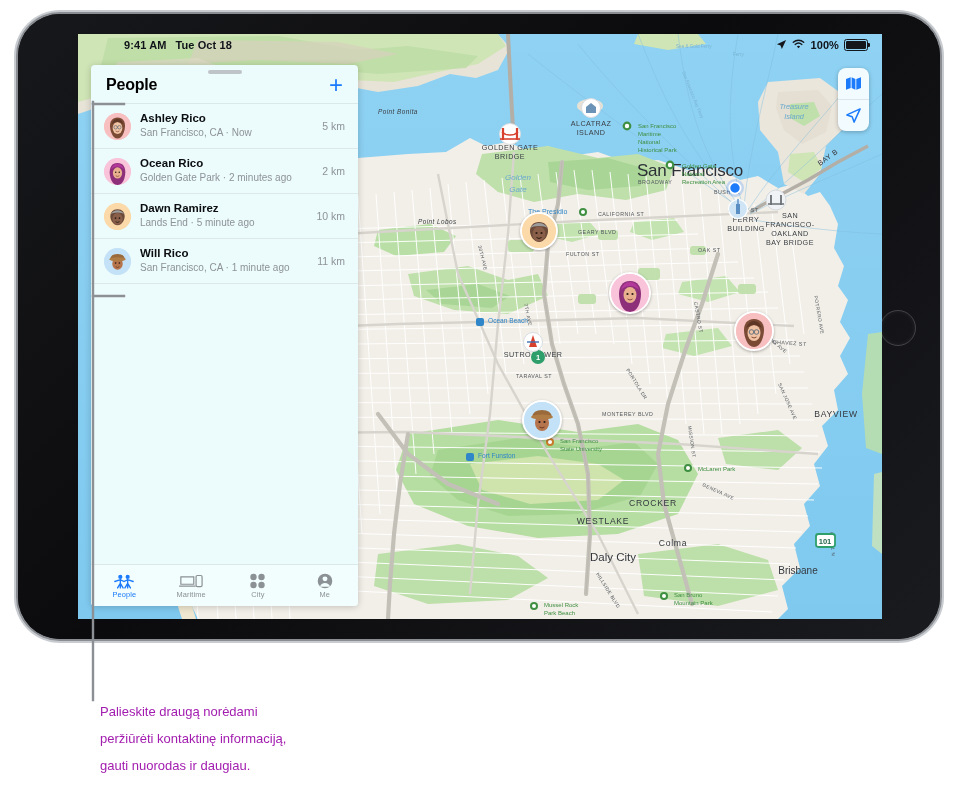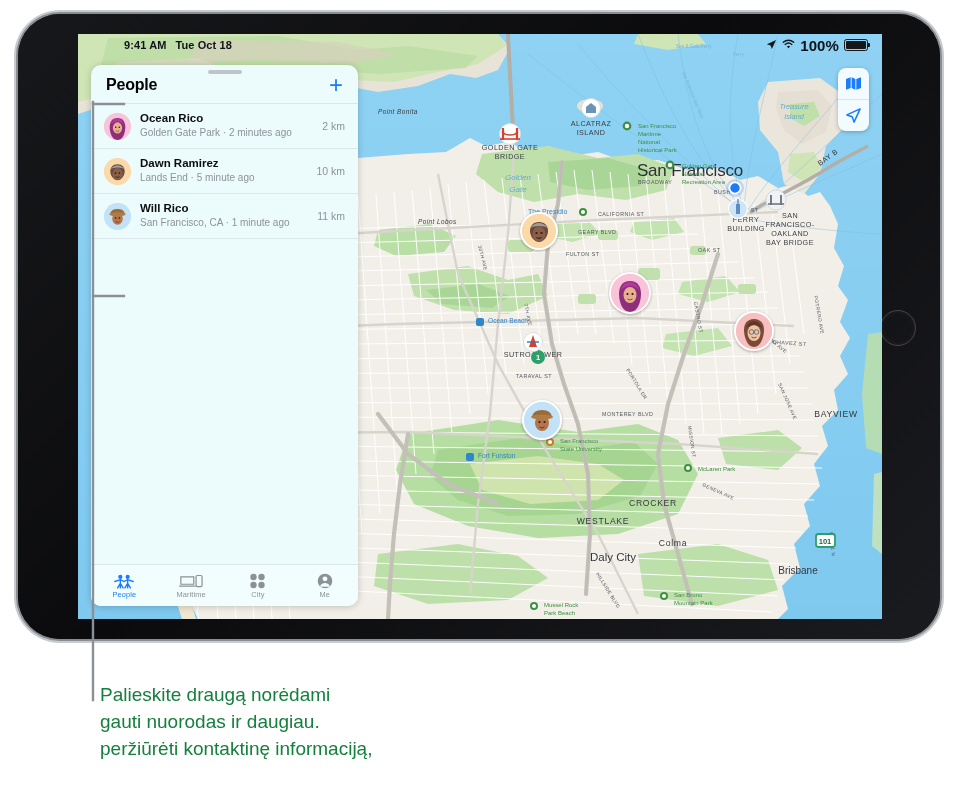--- a/index.html
+++ b/index.html
@@ -26,34 +26,34 @@
   
   #map{position:absolute;inset:0;background:#a3dbf5;}
   .mapsvg{position:absolute;inset:0;width:100%;height:100%;display:block;}
 
   
   #statusbar{position:absolute;left:0;top:0;width:100%;height:22px;z-index:60;
              display:flex;align-items:center;padding:0 14px;box-sizing:border-box;
              font-size:11px;font-weight:bold;color:#10131a;letter-spacing:.1px;}
   #sb-left{display:flex;gap:9px;align-items:center;padding-left:32px;}
   #sb-right{margin-left:auto;display:flex;gap:5px;align-items:center;}
-  #sb-pct{font-size:15px;font-weight:bold;}
+  #sb-pct{font-size:11px;font-weight:bold;}
   .batt{width:22px;height:10px;border:1.2px solid #15171c;border-radius:2.6px;position:relative;}
   .batt i{position:absolute;left:1px;top:1px;bottom:1px;right:1px;background:#15171c;border-radius:1px;display:block;}
   .batt:after{content:"";position:absolute;right:-3px;top:3px;width:1.6px;height:4px;background:#15171c;border-radius:0 1px 1px 0;}
 
   
   #map-controls{position:absolute;right:13px;top:34px;width:31px;z-index:55;
                 background:#f2fbff;border-radius:8px;box-shadow:0 1px 4px rgba(0,0,0,.26);overflow:hidden;}
   .mapbtn{height:31px;display:flex;align-items:center;justify-content:center;cursor:pointer;}
   .mapbtn+.mapbtn{border-top:1px solid #dde6ec;}
 
   
   #panel{position:absolute;left:13px;top:31px;width:267px;height:541px;z-index:50;
-         background:#ecfbfb;border-radius:10px;box-shadow:0 1px 7px rgba(0,0,0,.20);
+         background:#ecfbfb;border-radius:4px;box-shadow:0 1px 7px rgba(0,0,0,.20);
          display:flex;flex-direction:column;overflow:hidden;}
   #grabber{width:34px;height:4px;border-radius:2px;background:#bfc4c8;margin:5px auto 0;flex:none;}
   #panel-head{display:flex;align-items:center;padding:2px 15px 9px 15px;flex:none;}
   #panel-title{font-size:16px;font-weight:bold;letter-spacing:-.2px;}
   #add-btn{margin-left:auto;font-size:24px;line-height:18px;color:#1b7bfb;font-weight:300;cursor:pointer;}
   #list{flex:1;overflow:hidden;border-top:1px solid #dbe8e8;}
   .row{display:flex;align-items:flex-start;padding:8px 13px 8px 13px;gap:9px;
        border-bottom:1px solid #dde9e9;cursor:pointer;}
   .av{width:27px;height:27px;border-radius:50%;flex:none;position:relative;overflow:hidden;margin-top:1px;}
   .av svg{display:block;width:100%;height:100%;}
@@ -64,22 +64,22 @@
 
   
   #tabbar{flex:none;height:41px;border-top:1px solid #dbe8e8;display:flex;background:#f2fdfd;}
   .tab{flex:1;display:flex;flex-direction:column;align-items:center;justify-content:center;gap:1px;cursor:pointer;}
   .tlabel{font-size:7.4px;color:#8b9195;letter-spacing:.1px;}
   .tab.sel .tlabel{color:#1b7bfb;}
   .ticon{height:16px;display:flex;align-items:flex-end;}
 
   
   #callout-svg{position:absolute;left:0;top:0;width:958px;height:809px;pointer-events:none;z-index:90;}
-  #caption{position:absolute;left:100px;top:681px;width:460px;z-index:95;
-           font-size:19px;line-height:27px;color:#15803d;}
+  #caption{position:absolute;left:100px;top:698px;width:460px;z-index:95;
+           font-size:13px;line-height:27px;color:#a21caf;}
 </style>
 </head>
 <body>
 
 <div id="device">
   <div id="device-inner"></div>
   <div id="front-camera"></div>
   <div id="home-button"></div>
 
   <div id="screen">
@@ -519,20 +519,39 @@
 
     <div id="panel">
       <div id="grabber"></div>
       <div id="panel-head">
         <div id="panel-title">People</div>
         <div id="add-btn">+</div>
       </div>
 
       <div id="list">
 
+        <div class="row">
+          <div class="av" style="background:#f8bfc0">
+            <svg viewBox="0 0 36 36">
+                <circle cx="18" cy="18" r="18" fill="#f8bfc0"></circle>
+                <path d="M18 6c7 0 10 5 10 11s-3 17-10 17S8 23 8 17 11 6 18 6z" fill="#7a4a34"></path>
+                <ellipse cx="18" cy="20" rx="6.5" ry="8" fill="#f0c3a4"></ellipse>
+                <circle cx="15.5" cy="19" r="2.3" fill="none" stroke="#5a6a7a" stroke-width=".9"></circle>
+                <circle cx="20.5" cy="19" r="2.3" fill="none" stroke="#5a6a7a" stroke-width=".9"></circle>
+                <path d="M17.8 19h.4" stroke="#5a6a7a" stroke-width=".9"></path>
+                <path d="M15.5 24q2.5 2 5 0" stroke="#8a4a3a" stroke-width="1" fill="none"></path>
+                <path d="M10 15q3-7 8-7t8 7q-4-3-8-3t-8 3z" fill="#5e3726"></path>
+              </svg>
+          </div>
+          <div class="rtxt">
+            <div class="rname">Ashley Rico</div>
+            <div class="rsub">San Francisco, CA · Now</div>
+          </div>
+          <div class="rdist">5 km</div>
+        </div>
 
         <div class="row">
           <div class="av" style="background:#f9c3da">
             <svg viewBox="0 0 38 38">
                 <circle cx="19" cy="19" r="19" fill="#f9c3da"></circle>
                 <path d="M19 7c8 0 11 6 11 13s-3 18-11 18S8 27 8 20 11 7 19 7z" fill="#8e2f7a"></path>
                 <ellipse cx="19" cy="21" rx="6.5" ry="8" fill="#e8b08f"></ellipse>
                 <circle cx="16.5" cy="20" r="1.1" fill="#2a1a12"></circle>
                 <circle cx="21.5" cy="20" r="1.1" fill="#2a1a12"></circle>
                 <path d="M16.5 25q2.5 2 5 0" stroke="#8a4a3a" stroke-width="1" fill="none"></path>
@@ -635,15 +654,15 @@
 <svg id="callout-svg" viewBox="0 0 958 809">
   <g stroke="#8c9094" stroke-width="2.4" fill="none" stroke-linecap="square">
     <path d="M93,102 L93,700"></path>
     <path d="M93,104 L124,104"></path>
     <path d="M93,296 L124,296"></path>
   </g>
 </svg>
 
 <div id="caption">
   <div>Palieskite draugą norėdami</div>
+  <div>peržiūrėti kontaktinę informaciją,</div>
   <div>gauti nuorodas ir daugiau.</div>
-  <div>peržiūrėti kontaktinę informaciją,</div>
 </div>
 
 </body></html>

